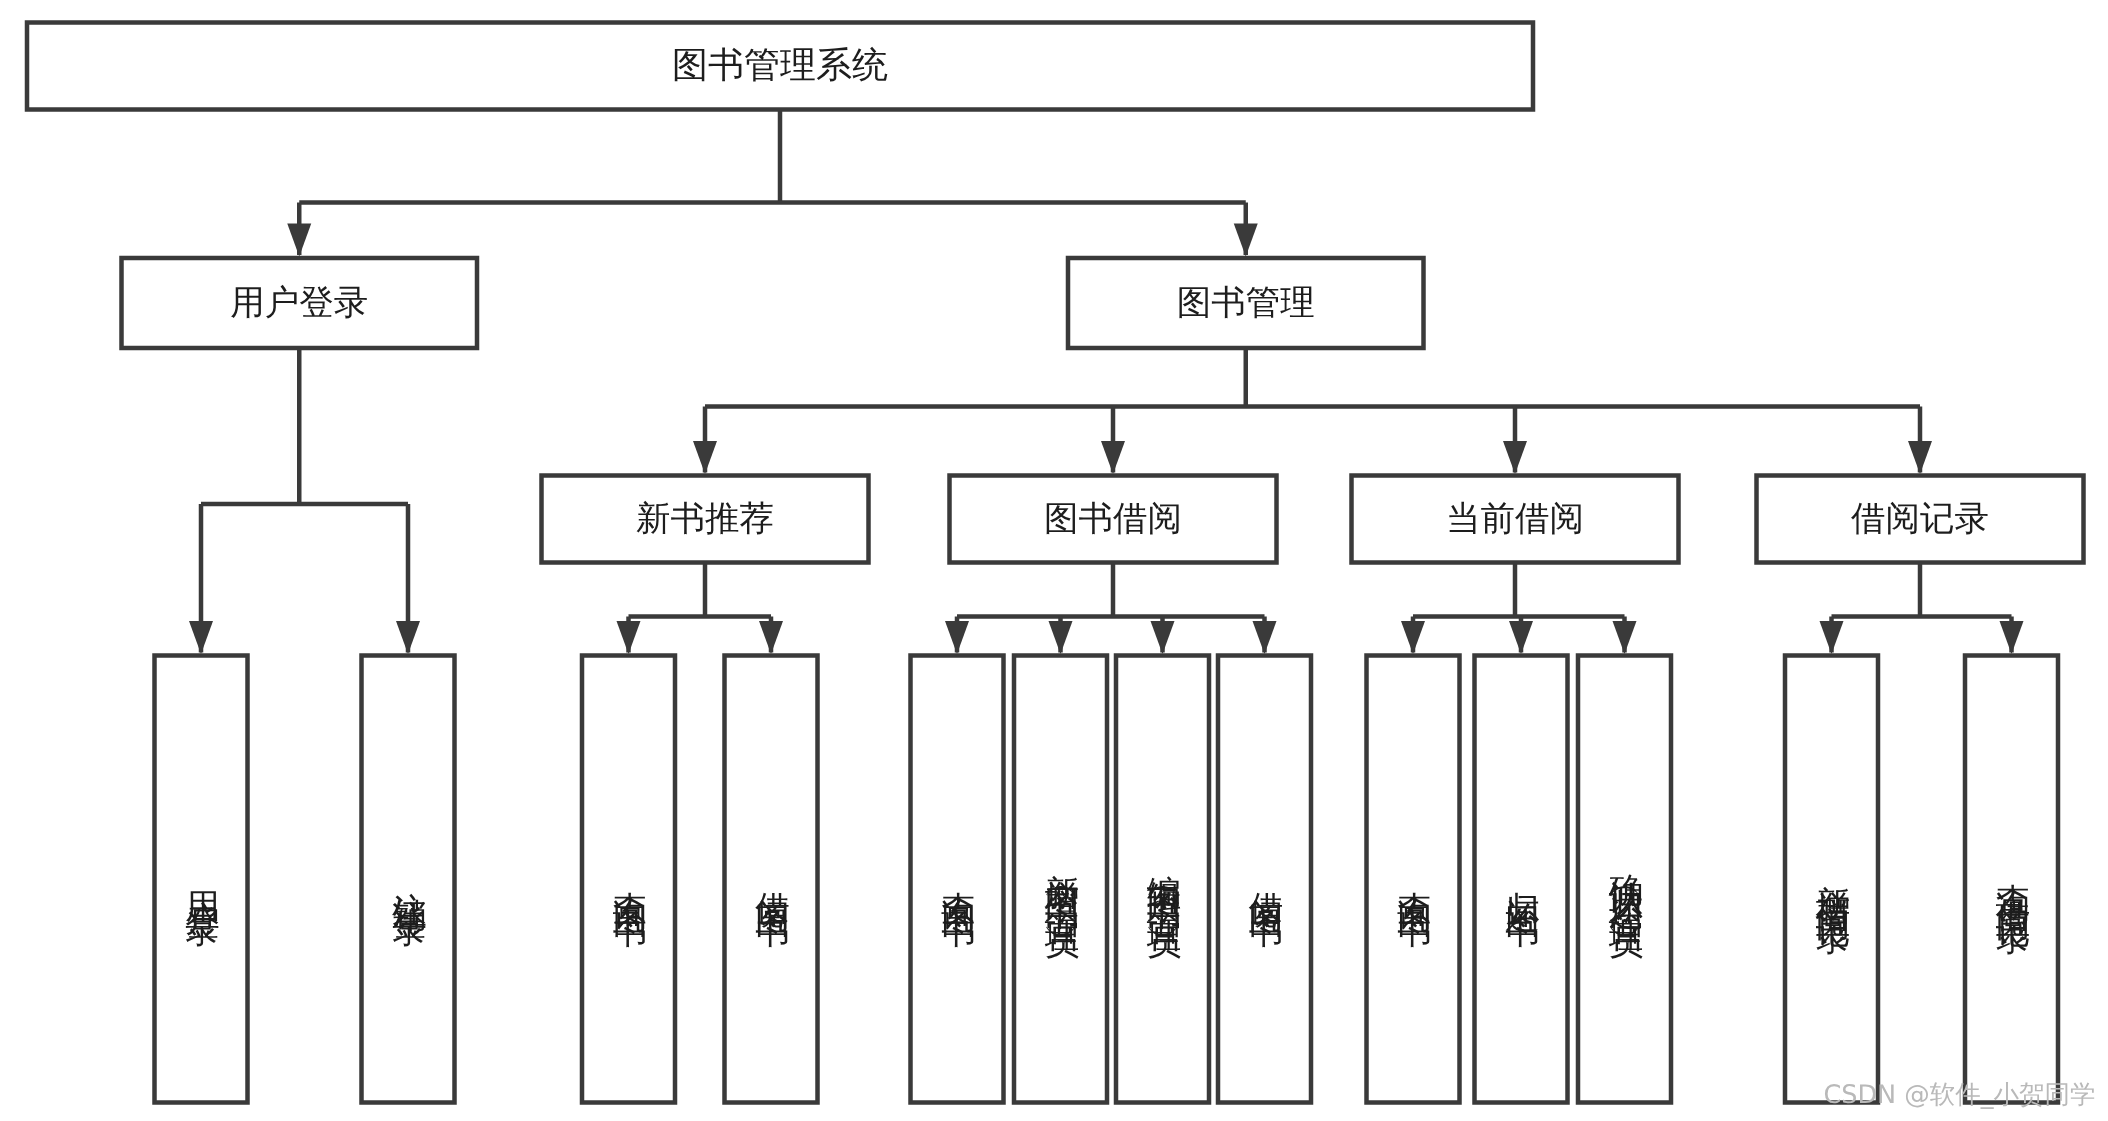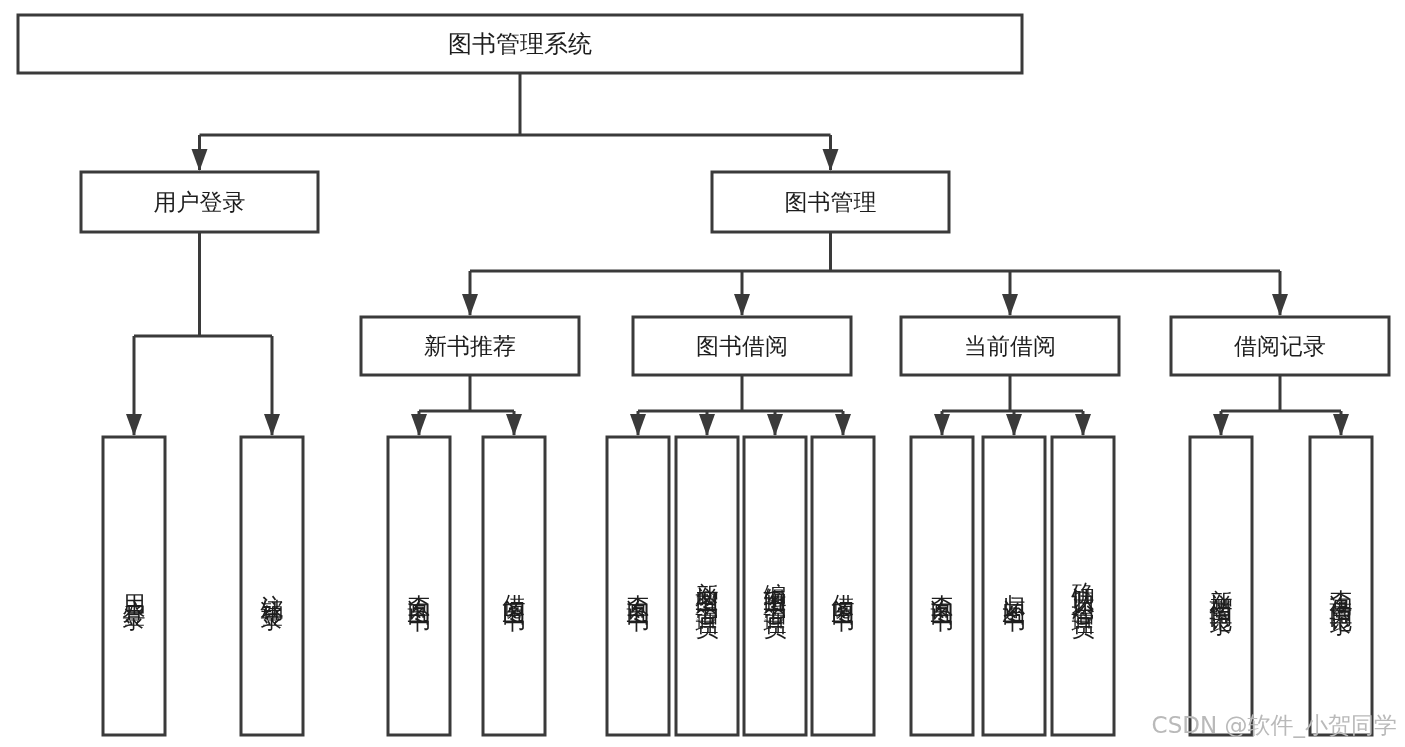--- a/index.html
+++ b/index.html
@@ -67,21 +67,21 @@
     align-items: center;
     justify-content: center;
     white-space: nowrap;
     pointer-events: none;
   }
   .watermark {
     position: absolute;
     right: 8px;
     bottom: 6px;
     font-family: "DejaVu Sans", "Liberation Sans", sans-serif;
-    font-size: 23px;
+    font-size: 17px;
     color: #b9b9b9;
     white-space: nowrap;
   }
 </style>
 </head>
 <body>
 
 <div id="stage">
 
   <svg class="diagram" viewBox="0 0 1405 747">

